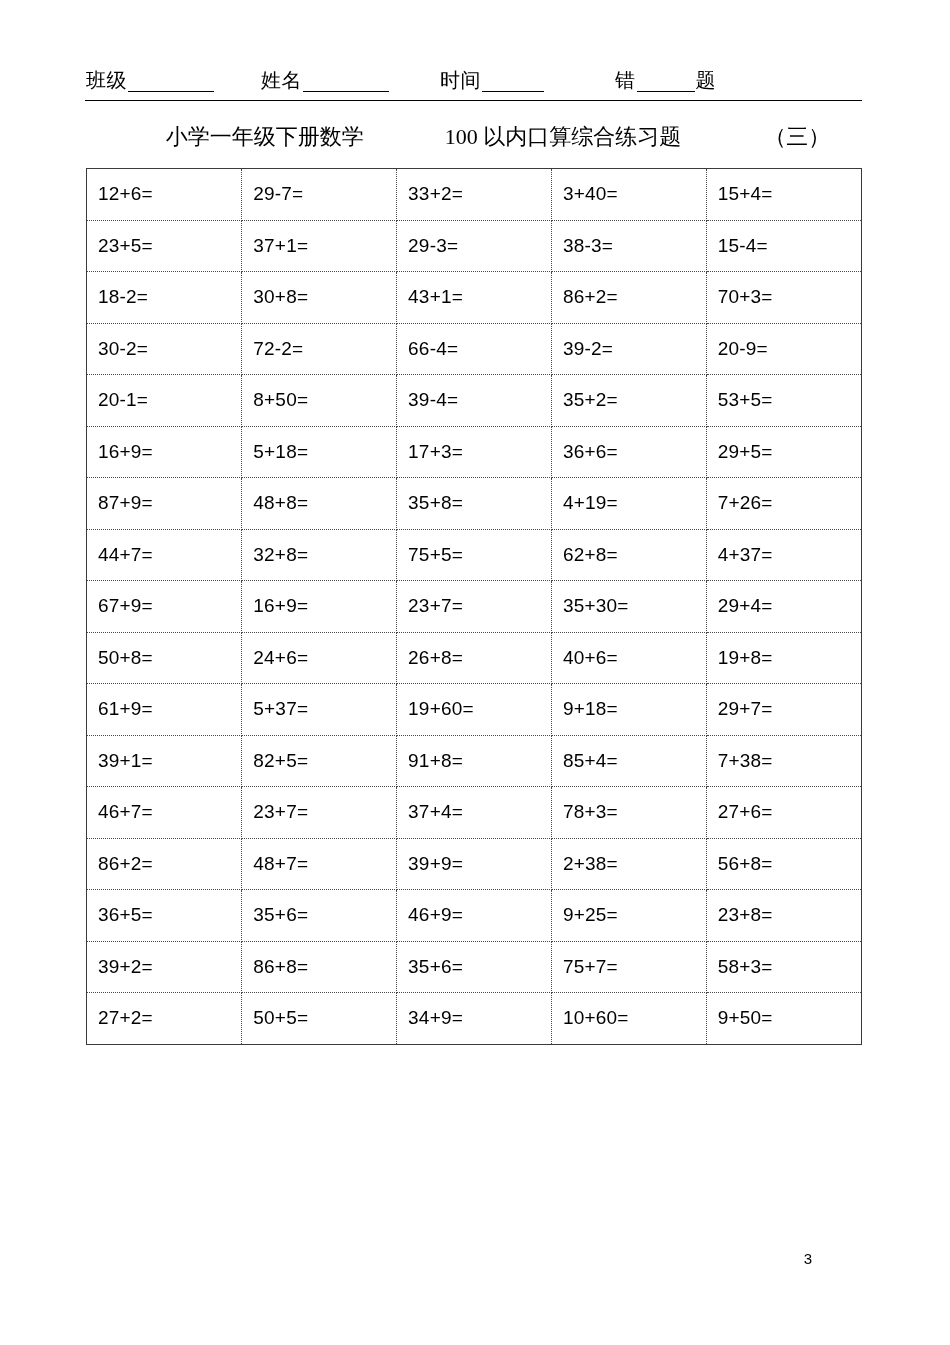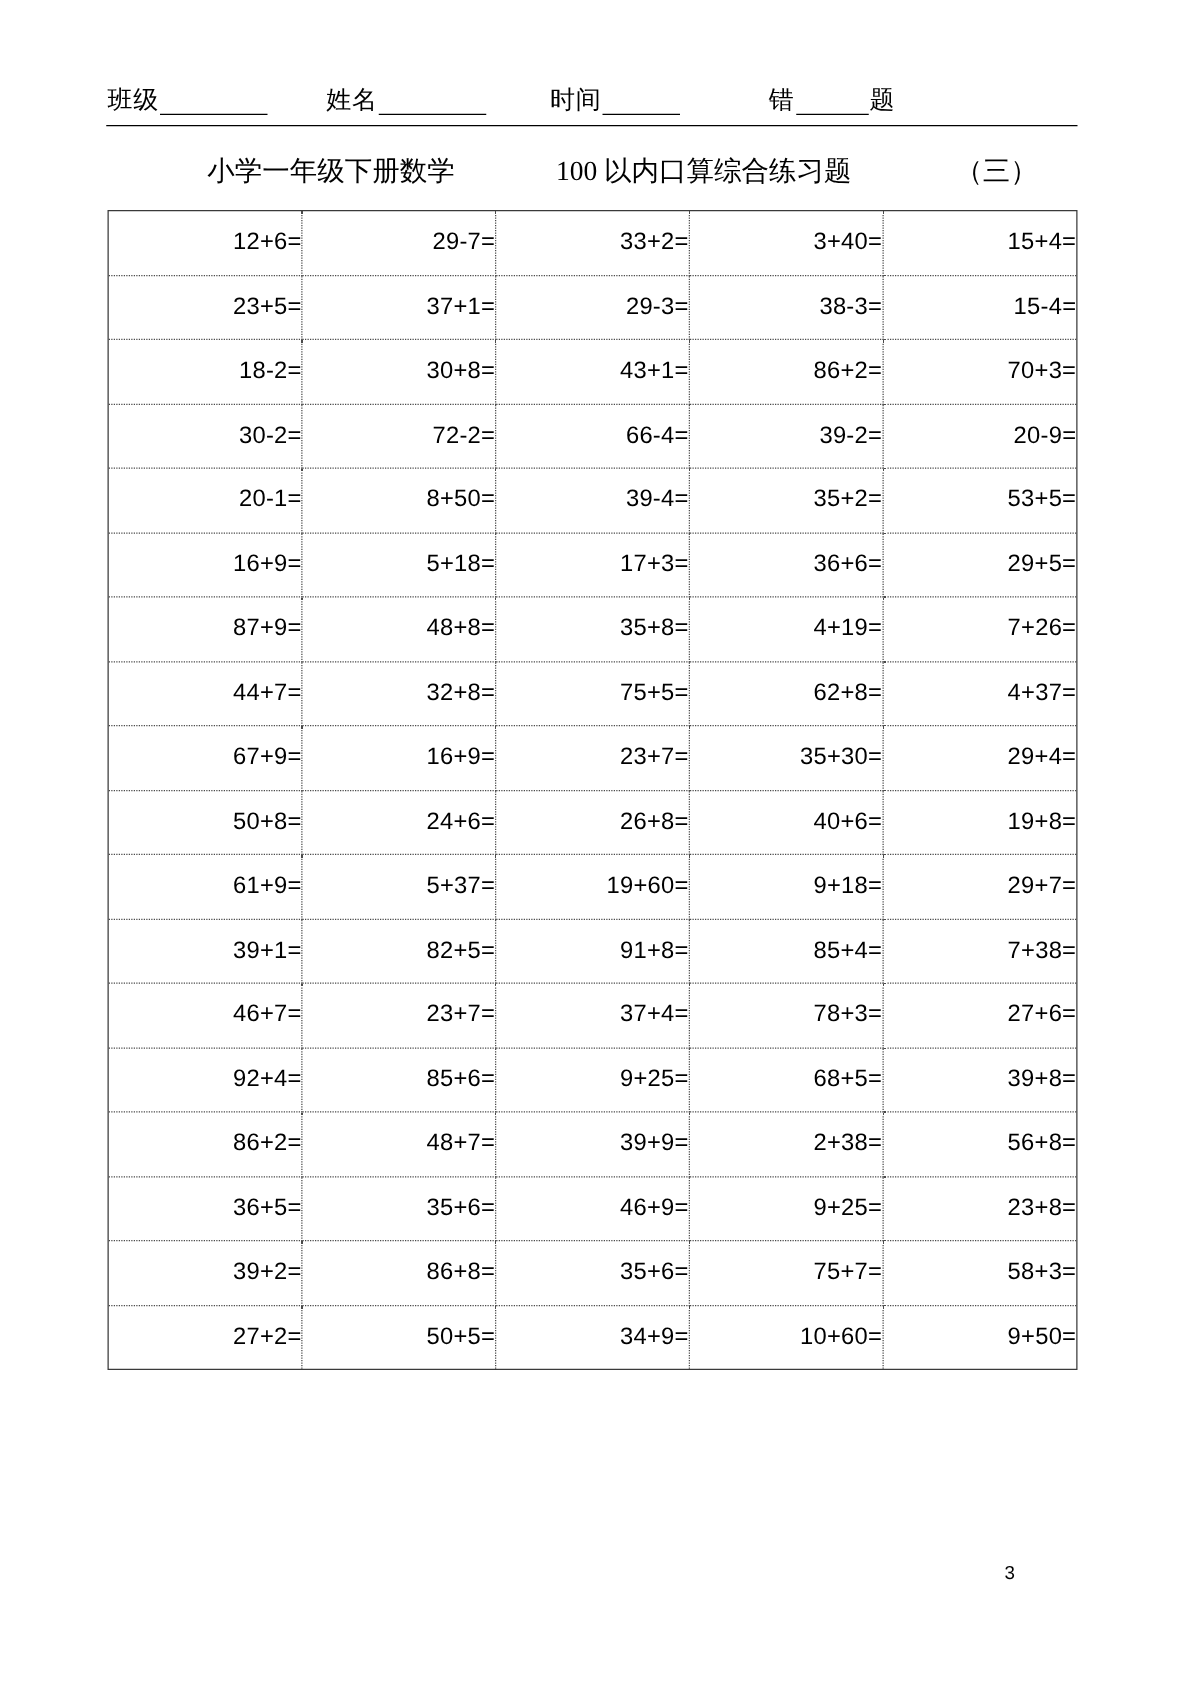--- a/index.html
+++ b/index.html
@@ -91,21 +91,20 @@
     top: 168px;
     width: 776px;
     border: 1.6px solid #3a3a3a;
     box-sizing: border-box;
     background: #fff;
   }
   table.grid {
     width: 100%;
     border-collapse: collapse;
     table-layout: fixed;
-    text-align: right;
   }
   table.grid td {
     height: 50.5px;
     box-sizing: border-box;
     padding: 0 0 0 11px;
     font-size: 19px;
     line-height: 50.5px;
     vertical-align: middle;
     white-space: nowrap;
     border-right: 1.3px dotted #4a4a4a;
@@ -252,27 +251,20 @@
             <td>7+38=</td>
           </tr>
           <tr>
             <td>46+7=</td>
             <td>23+7=</td>
             <td>37+4=</td>
             <td>78+3=</td>
             <td>27+6=</td>
           </tr>
           <tr>
-            <td>92+4=</td>
-            <td>85+6=</td>
-            <td>9+25=</td>
-            <td>68+5=</td>
-            <td>39+8=</td>
-          </tr>
-          <tr>
             <td>86+2=</td>
             <td>48+7=</td>
             <td>39+9=</td>
             <td>2+38=</td>
             <td>56+8=</td>
           </tr>
           <tr>
             <td>36+5=</td>
             <td>35+6=</td>
             <td>46+9=</td>

